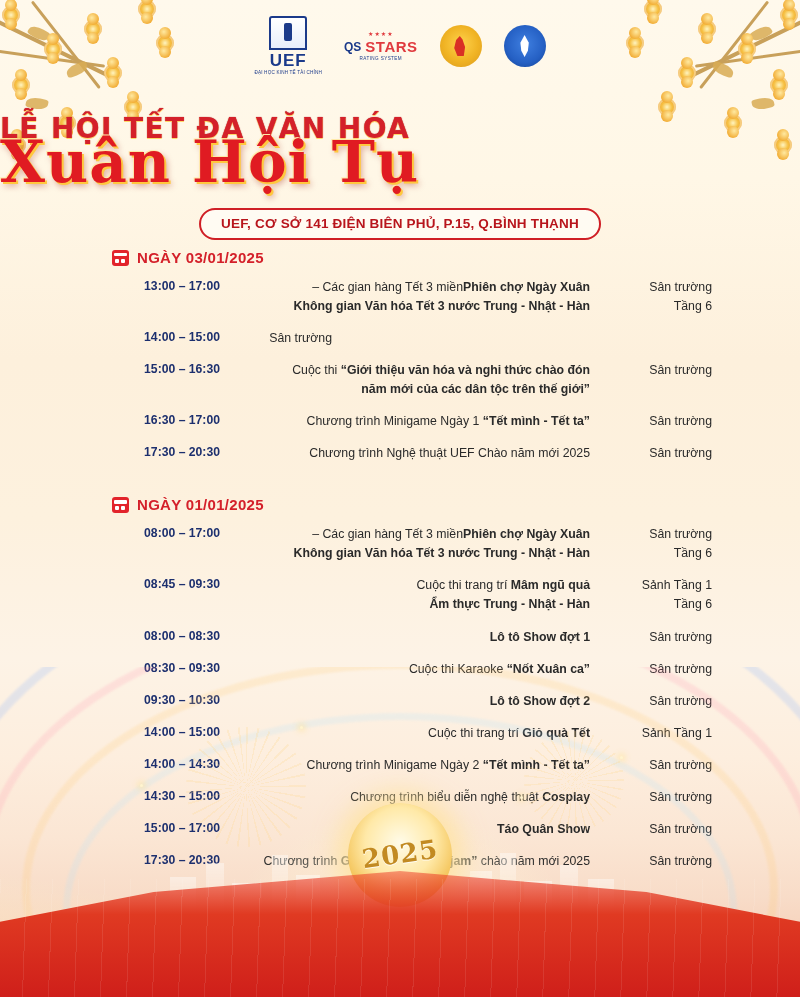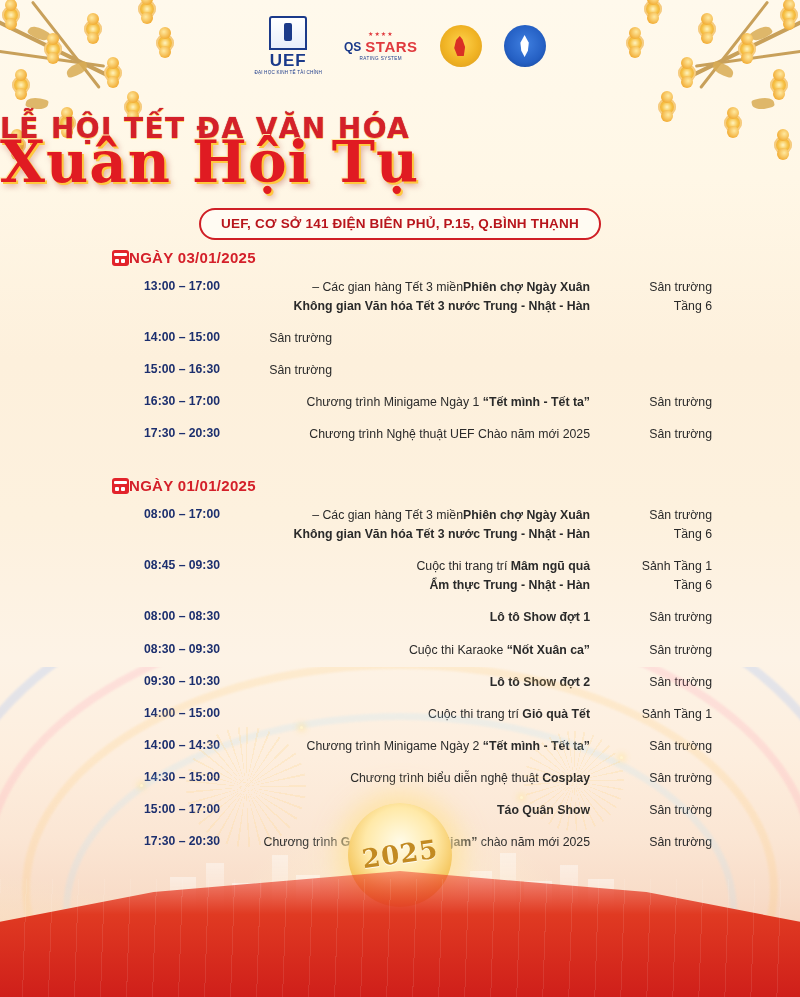--- a/index.html
+++ b/index.html
@@ -203,20 +203,21 @@
   
   .schedule {
     position: absolute;
     top: 243px;
     left: 112px;
     width: 600px;
   }
   .day-head {
     display: flex;
     align-items: center;
+    gap: 8px;
     margin: 6px 0 12px;
   }
   .cal-icon {
     width: 17px; height: 16px;
     border-radius: 3px;
     background: #e2232b;
     position: relative;
     flex: none;
   }
   .cal-icon::before {
@@ -473,20 +474,24 @@
         </div>
       </div>
       <div class="row">
         <div class="time">14:00 – 15:00</div>
         <div class="place">
           <span class="ln">Sân trường</span>
         </div>
       </div>
       <div class="row">
         <div class="time">15:00 – 16:30</div>
+        <div class="desc">
+          <span class="ln"><span>Cuộc thi </span><b>“Giới thiệu văn hóa và nghi thức chào đón</b></span>
+          <span class="ln"><b>năm mới của các dân tộc trên thế giới”</b></span>
+        </div>
         <div class="place">
           <span class="ln">Sân trường</span>
         </div>
       </div>
       <div class="row">
         <div class="time">16:30 – 17:00</div>
         <div class="desc">
           <span class="ln"><span>Chương trình Minigame Ngày 1 </span><b>“Tết mình - Tết ta”</b></span>
         </div>
         <div class="place">

